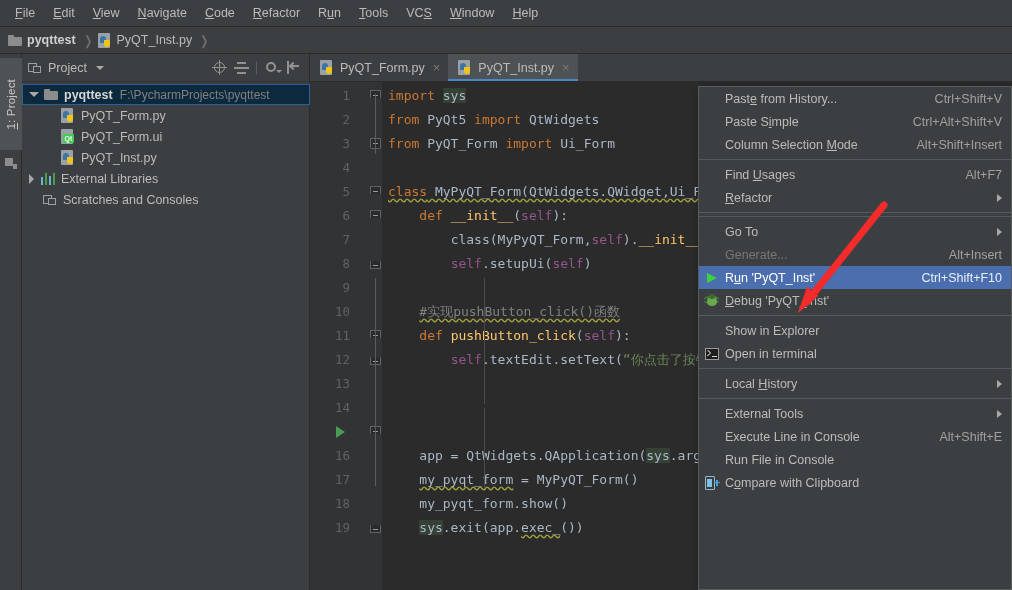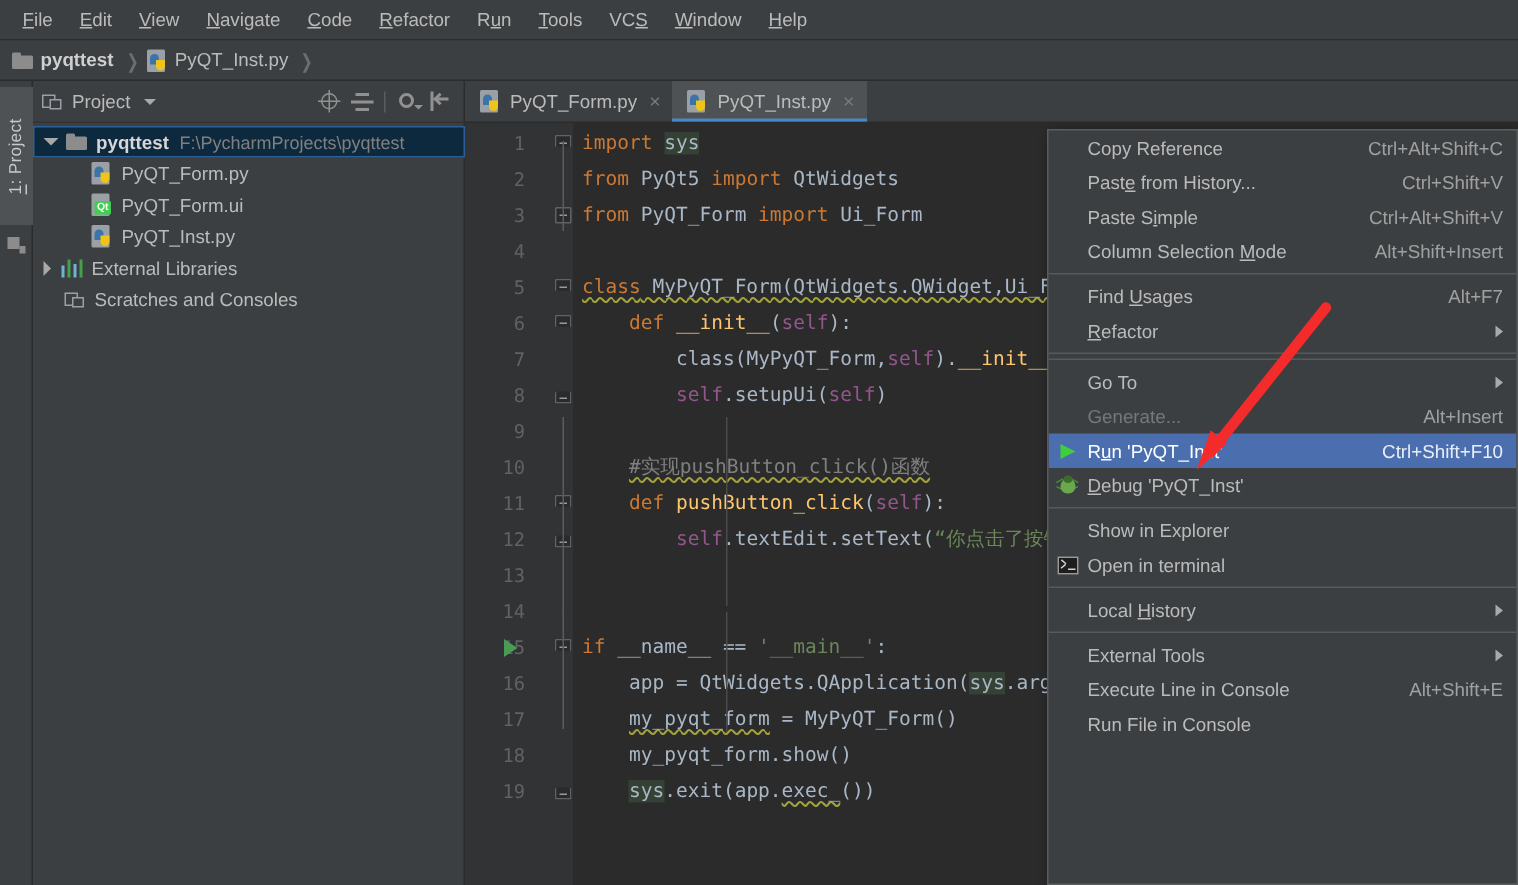--- a/index.html
+++ b/index.html
@@ -485,21 +485,20 @@
           <div class="ln" style="top: 170px;"><span class="lnum">8</span><span class="ltext">        <span class="se">self</span>.setupUi(<span class="se">self</span>)</span></div>
           <div class="fold closed-bot" style="top: 179px;"></div>
           <div class="ln" style="top: 194px;"><span class="lnum">9</span><span class="ltext"></span></div>
           <div class="ln" style="top: 218px;"><span class="lnum">10</span><span class="ltext">    <span class="cm sq">#实现pushButton_click()函数</span></span></div>
           <div class="ln" style="top: 242px;"><span class="lnum">11</span><span class="ltext">    <span class="k">def</span> <span class="fn">pushButton_click</span>(<span class="se">self</span>):</span></div>
           <div class="fold closed-top" style="top: 248px;"></div>
           <div class="ln" style="top: 266px;"><span class="lnum">12</span><span class="ltext">        <span class="se">self</span>.textEdit.setText(<span class="st">“你点击了按钮”</span>)</span></div>
           <div class="fold closed-bot" style="top: 275px;"></div>
           <div class="ln" style="top: 290px;"><span class="lnum">13</span><span class="ltext"></span></div>
           <div class="ln" style="top: 314px;"><span class="lnum">14</span><span class="ltext"></span></div>
-          <div class="ln" style="top: 338px;"><span class="lnum">15</span><span class="ltext"><span class="k">if</span> __name__ == <span class="st">'__main__'</span>:</span></div>
           <div class="fold closed-top" style="top: 344px;"></div>
           <div class="ln" style="top: 362px;"><span class="lnum">16</span><span class="ltext">    app = QtWidgets.QApplication(<span class="hl">sys</span>.argv)</span></div>
           <div class="ln" style="top: 386px;"><span class="lnum">17</span><span class="ltext">    <span class="sq">my_pyqt_form</span> = MyPyQT_Form()</span></div>
           <div class="ln" style="top: 410px;"><span class="lnum">18</span><span class="ltext">    my_pyqt_form.show()</span></div>
           <div class="ln" style="top: 434px;"><span class="lnum">19</span><span class="ltext">    <span class="hl">sys</span>.exit(app.<span class="sq">exec_</span>())</span></div>
           <div class="fold closed-bot" style="top: 443px;"></div>
           <div class="runmark" style="top: 344px;"></div>
         </div>
       <div class="foldline" style="top:12px;height:60px;"></div>
       <div class="foldline" style="top:196px;height:130px;"></div>
@@ -507,24 +506,20 @@
       <div class="indentguide" style="left:174px;top:196px;height:126px;"></div>
       <div class="indentguide" style="left:174px;top:326px;height:80px;"></div>
     </div>
     <div class="scroll-vert">
       <div class="scroll-thumb" style="top:196px;height:50px;"></div>
     </div>
   </div>
 
   <div class="ctxmenu" id="ctxmenu">
       <div class="mi">
-        <span class="mi-label">Copy Reference</span>
-        <span class="mi-accel">Ctrl+Alt+Shift+C</span>
-      </div>
-      <div class="mi">
         <span class="mi-label">Past<u>e</u> from History...</span>
         <span class="mi-accel">Ctrl+Shift+V</span>
       </div>
       <div class="mi">
         <span class="mi-label">Paste S<u>i</u>mple</span>
         <span class="mi-accel">Ctrl+Alt+Shift+V</span>
       </div>
       <div class="mi">
         <span class="mi-label">Column Selection <u>M</u>ode</span>
         <span class="mi-accel">Alt+Shift+Insert</span>
@@ -589,20 +584,29 @@
         <span class="mi-label">External Tools</span>
         <span class="mi-sub"></span>
       </div>
       <div class="mi">
         <span class="mi-label">Execute Line in Console</span>
         <span class="mi-accel">Alt+Shift+E</span>
       </div>
       <div class="mi">
         <span class="mi-label">Run File in Console</span>
       </div>
+      <div class="mi">
+        <span class="mi-icon mic-cmp">
+          <span class="cb"></span>
+          <span class="cin"></span>
+          <span class="pl1"></span>
+          <span class="pl2"></span>
+        </span>
+        <span class="mi-label">C<u>o</u>mpare with Clipboard</span>
+      </div>
       <div class="mi"></div>
     </div>
 
   <svg class="arrow-overlay" width="1012" height="590" viewBox="0 0 1012 590">
     <g>
       <path id="arrowShaft" d="M 884 205 L 806.7209749447759 302.048077976328" stroke="#f32b2b" stroke-width="7" stroke-linecap="round" fill="none"></path>
       <polygon id="arrowHead" points="798,313 807.1555750250802,287.0543752058246 818.0683830415248,295.744203811512" fill="#f32b2b"></polygon>
       <polygon id="arrowHead2" points="798,313 807.1555750250802,287.0543752058246 818.0683830415248,295.744203811512" fill="#f32b2b"></polygon>
     </g>
   </svg>

